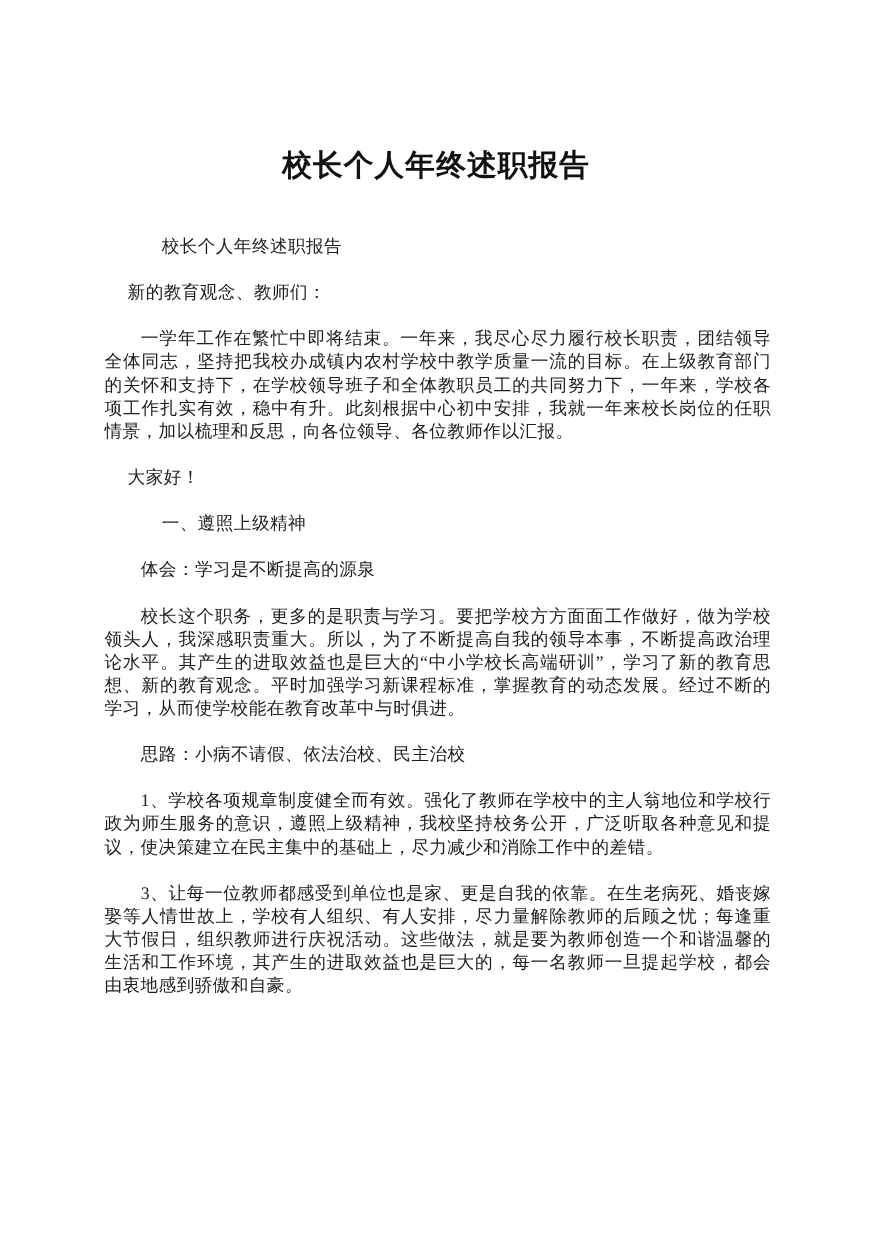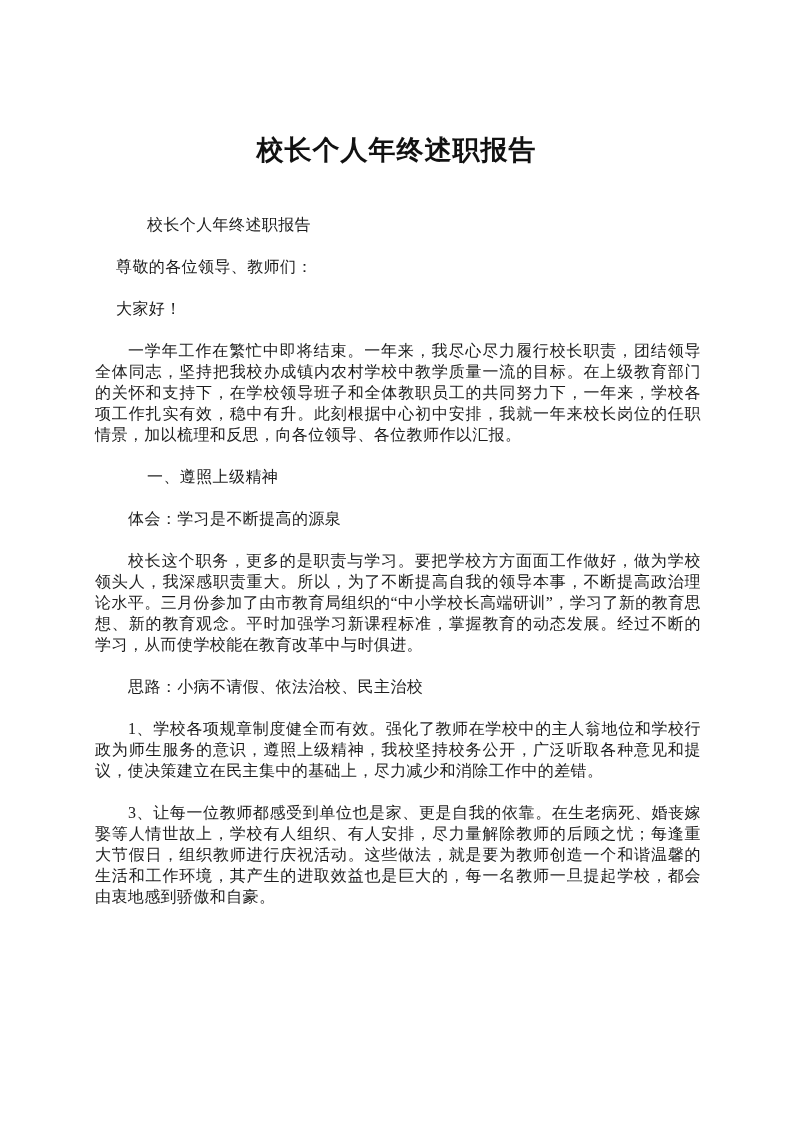--- a/index.html
+++ b/index.html
@@ -42,23 +42,23 @@
   .indent-md { text-indent: 33px; }
   .indent-lg { text-indent: 52px; }
 </style>
 </head>
 <body>
 
 <div class="page">
   <h1 class="doc-title">校长个人年终述职报告</h1>
   <div class="doc-body">
       <p class="para indent-lg">校长个人年终述职报告</p>
-      <p class="para indent-sm">尊敬的各位领导、教师们：</p>
+      <p class="para indent-sm">新的教育观念、教师们：</p>
+      <p class="para indent-md">一学年工作在繁忙中即将结束。一年来，我尽心尽力履行校长职责，团结领导全体同志，坚持把我校办成镇内农村学校中教学质量一流的目标。在上级教育部门的关怀和支持下，在学校领导班子和全体教职员工的共同努力下，一年来，学校各项工作扎实有效，稳中有升。此刻根据中心初中安排，我就一年来校长岗位的任职情景，加以梳理和反思，向各位领导、各位教师作以汇报。</p>
       <p class="para indent-sm">大家好！</p>
-      <p class="para indent-md">一学年工作在繁忙中即将结束。一年来，我尽心尽力履行校长职责，团结领导全体同志，坚持把我校办成镇内农村学校中教学质量一流的目标。在上级教育部门的关怀和支持下，在学校领导班子和全体教职员工的共同努力下，一年来，学校各项工作扎实有效，稳中有升。此刻根据中心初中安排，我就一年来校长岗位的任职情景，加以梳理和反思，向各位领导、各位教师作以汇报。</p>
       <p class="para indent-lg">一、遵照上级精神</p>
       <p class="para indent-md">体会：学习是不断提高的源泉</p>
-      <p class="para indent-md">校长这个职务，更多的是职责与学习。要把学校方方面面工作做好，做为学校领头人，我深感职责重大。所以，为了不断提高自我的领导本事，不断提高政治理论水平。三月份参加了由市教育局组织的“中小学校长高端研训”，学习了新的教育思想、新的教育观念。平时加强学习新课程标准，掌握教育的动态发展。经过不断的学习，从而使学校能在教育改革中与时俱进。</p>
+      <p class="para indent-md">校长这个职务，更多的是职责与学习。要把学校方方面面工作做好，做为学校领头人，我深感职责重大。所以，为了不断提高自我的领导本事，不断提高政治理论水平。其产生的进取效益也是巨大的“中小学校长高端研训”，学习了新的教育思想、新的教育观念。平时加强学习新课程标准，掌握教育的动态发展。经过不断的学习，从而使学校能在教育改革中与时俱进。</p>
       <p class="para indent-md">思路：小病不请假、依法治校、民主治校</p>
       <p class="para indent-md">1、学校各项规章制度健全而有效。强化了教师在学校中的主人翁地位和学校行政为师生服务的意识，遵照上级精神，我校坚持校务公开，广泛听取各种意见和提议，使决策建立在民主集中的基础上，尽力减少和消除工作中的差错。</p>
       <p class="para indent-md">3、让每一位教师都感受到单位也是家、更是自我的依靠。在生老病死、婚丧嫁娶等人情世故上，学校有人组织、有人安排，尽力量解除教师的后顾之忧；每逢重大节假日，组织教师进行庆祝活动。这些做法，就是要为教师创造一个和谐温馨的生活和工作环境，其产生的进取效益也是巨大的，每一名教师一旦提起学校，都会由衷地感到骄傲和自豪。</p>
     </div>
 </div>
 
 </body></html>

